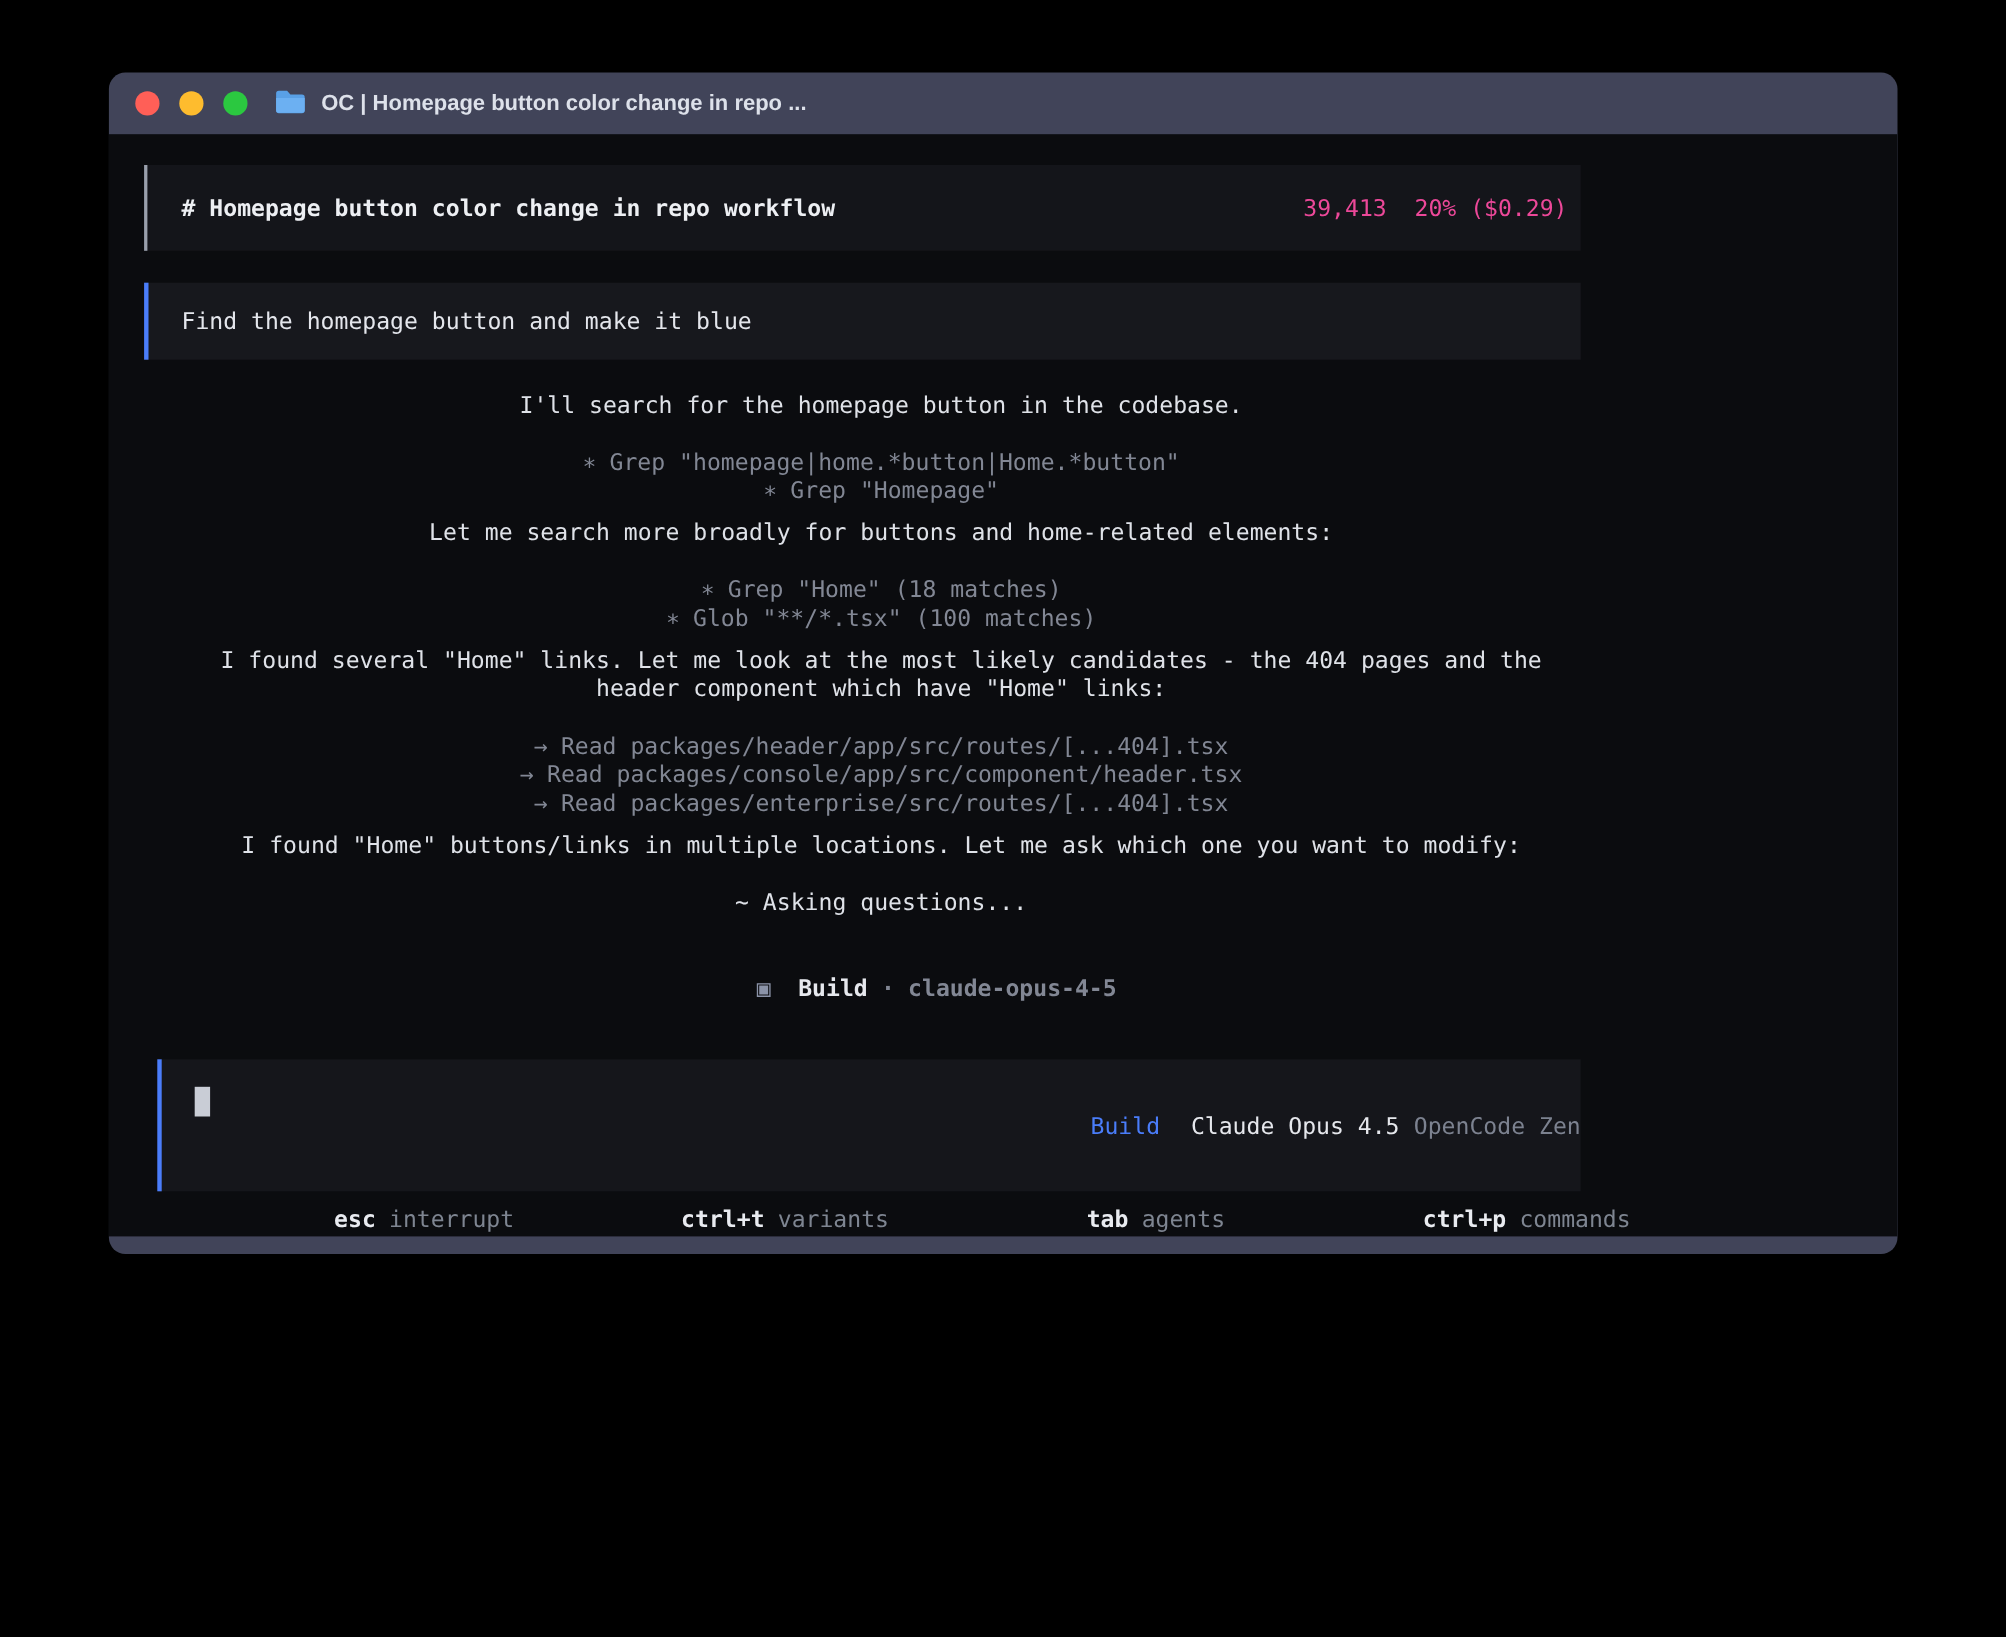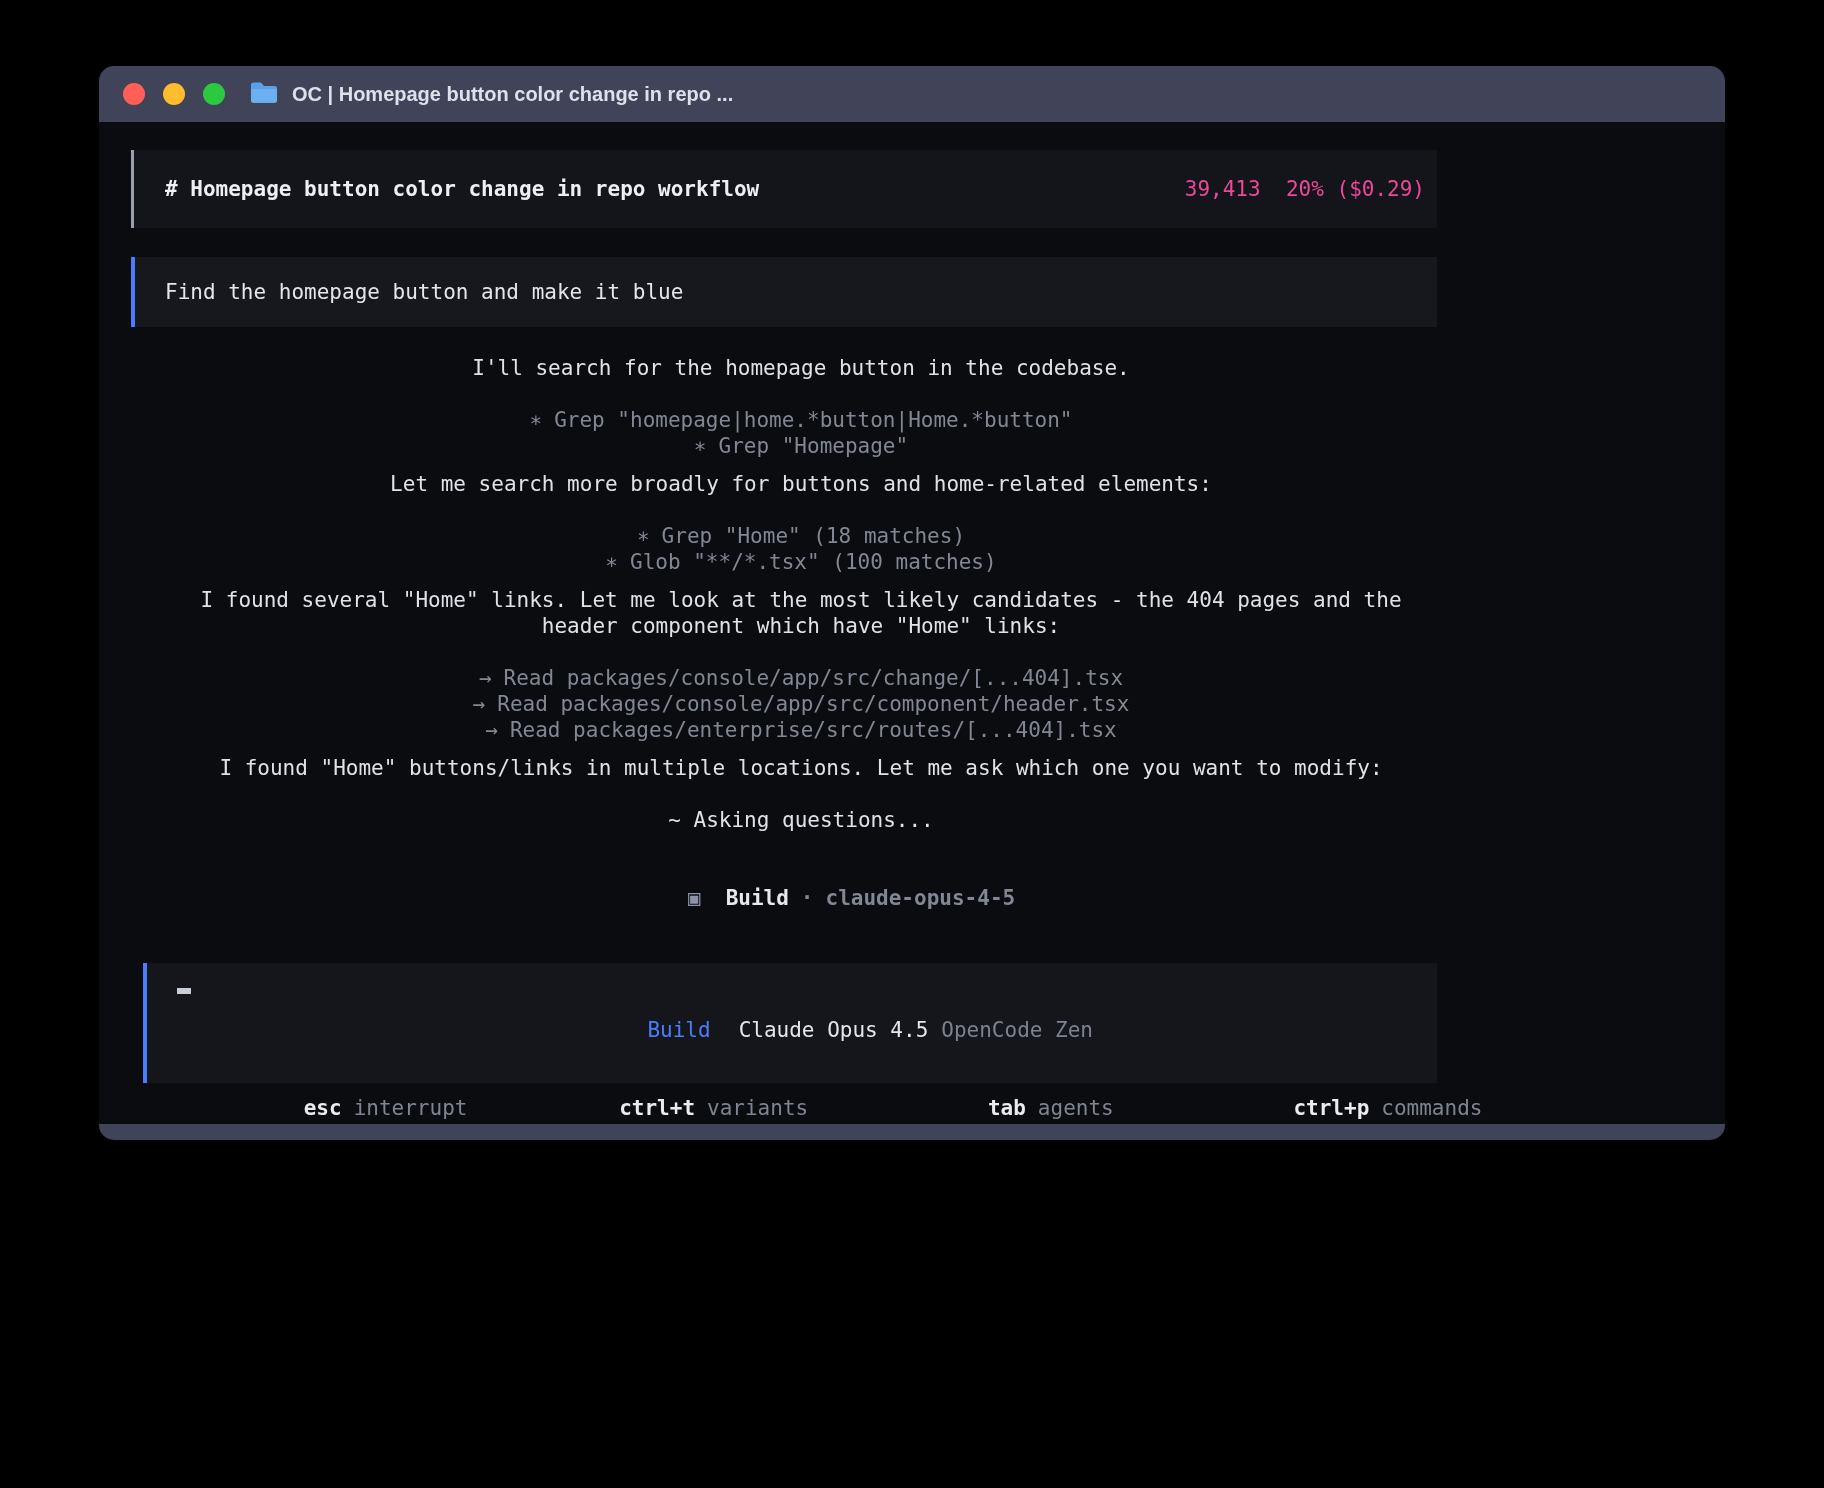--- a/index.html
+++ b/index.html
@@ -78,21 +78,21 @@
   .agent-icon { color: #8b93a8; margin-right: 25px; }
   .agent-name { color: #e6e8ed; margin-right: 12px; }
   .agent-sep { color: #828794; margin-right: 12px; }
   .agent-model { color: #828794; }
 
   .input-block {
     margin-top: 26px; height: 120px;
     background: #15161b;
     border-left: 4px solid #4a7dfa;
     padding: 25px 0 17px 30px;
-    display: flex; flex-direction: column; justify-content: space-between; margin-left: 12px;
+    display: flex; flex-direction: row; justify-content: space-between; margin-left: 12px;
   }
   .cursor-block { width: 14px; height: 27px; background: #c9cdd6; }
   .input-meta { font-size: 21px; white-space: pre; }
   .meta-agent { color: #4a7dfa; }
   .meta-model { color: #e5e7ec; margin-left: 28px; }
   .meta-provider { color: #7c8290; margin-left: 13px; }
 
   .statusbar {
     margin-top: 12px; width: 1306px; height: 26px;
     display: flex; align-items: center; justify-content: space-between;
@@ -148,21 +148,21 @@
       <div class="para">Let me search more broadly for buttons and home-related elements:</div>
 
       <div class="tools">
         <div class="tool-line"><span class="tool-prefix">∗</span><span>Grep "Home" (18 matches)</span></div>
         <div class="tool-line"><span class="tool-prefix">∗</span><span>Glob "**/*.tsx" (100 matches)</span></div>
       </div>
 
       <div class="para">I found several "Home" links. Let me look at the most likely candidates - the 404 pages and the header component which have "Home" links:</div>
 
       <div class="tools">
-        <div class="tool-line"><span class="tool-prefix">→</span><span>Read packages/console/app/src/change/[...404].tsx</span></div>
+        <div class="tool-line"><span class="tool-prefix">→</span><span>Read packages/header/app/src/routes/[...404].tsx</span></div>
         <div class="tool-line"><span class="tool-prefix">→</span><span>Read packages/console/app/src/component/header.tsx</span></div>
         <div class="tool-line"><span class="tool-prefix">→</span><span>Read packages/enterprise/src/routes/[...404].tsx</span></div>
       </div>
 
       <div class="para">I found "Home" buttons/links in multiple locations. Let me ask which one you want to modify:</div>
 
       <div class="status-line mono">~ Asking questions...</div>
 
       <div class="agent-line mono">
         <span class="agent-icon">▣</span><span class="agent-name">Build</span><span class="agent-sep">·</span><span class="agent-model">claude-opus-4-5</span>

